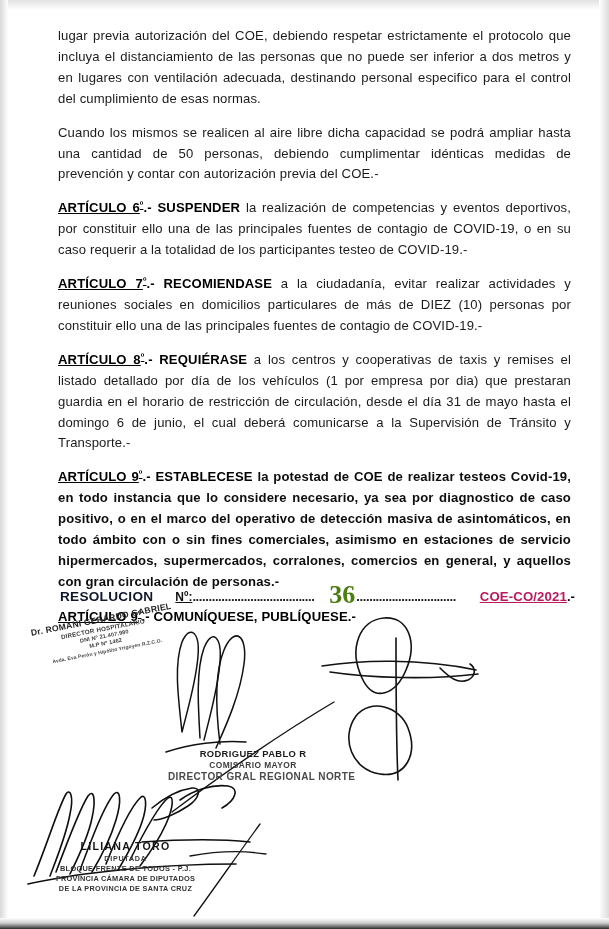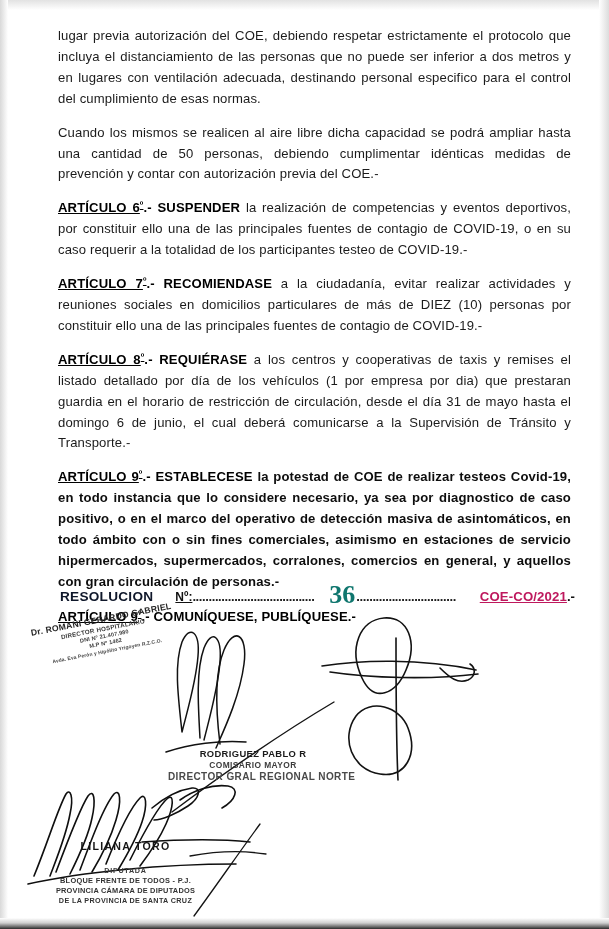--- a/index.html
+++ b/index.html
@@ -114,21 +114,21 @@
     color: #1a1a1a;
     letter-spacing: -0.4px;
     overflow: hidden;
     display: inline-block;
     width: 152px;
     vertical-align: baseline;
   }
   #resolution-line .res-number {
     font-size: 26px;
     font-weight: bold;
-    color: #0f766e;
+    color: #4d7c0f;
     font-family: "Liberation Serif", serif;
     margin: 0 1px;
     position: relative;
     top: 2px;
   }
   #resolution-line .dots-b {
     font-size: 13px;
     font-weight: bold;
     color: #1a1a1a;
     letter-spacing: -0.4px;
@@ -241,21 +241,21 @@
     font-size: 10.6px;
     font-weight: bold;
     letter-spacing: 0.12em;
     color: #151515;
   }
   #stamp-deputy .d-role {
     font-size: 7.2px;
     font-weight: bold;
     letter-spacing: 0.1em;
     color: #3a3a3a;
-    margin-top: 14px;
+    margin-top: 2px;
   }
   #stamp-deputy .d-l3 {
     font-size: 7.4px;
     font-weight: bold;
     letter-spacing: 0.04em;
     color: #333;
     margin-top: 1px;
   }
   #stamp-deputy .d-l4 {
     font-size: 7.4px;

